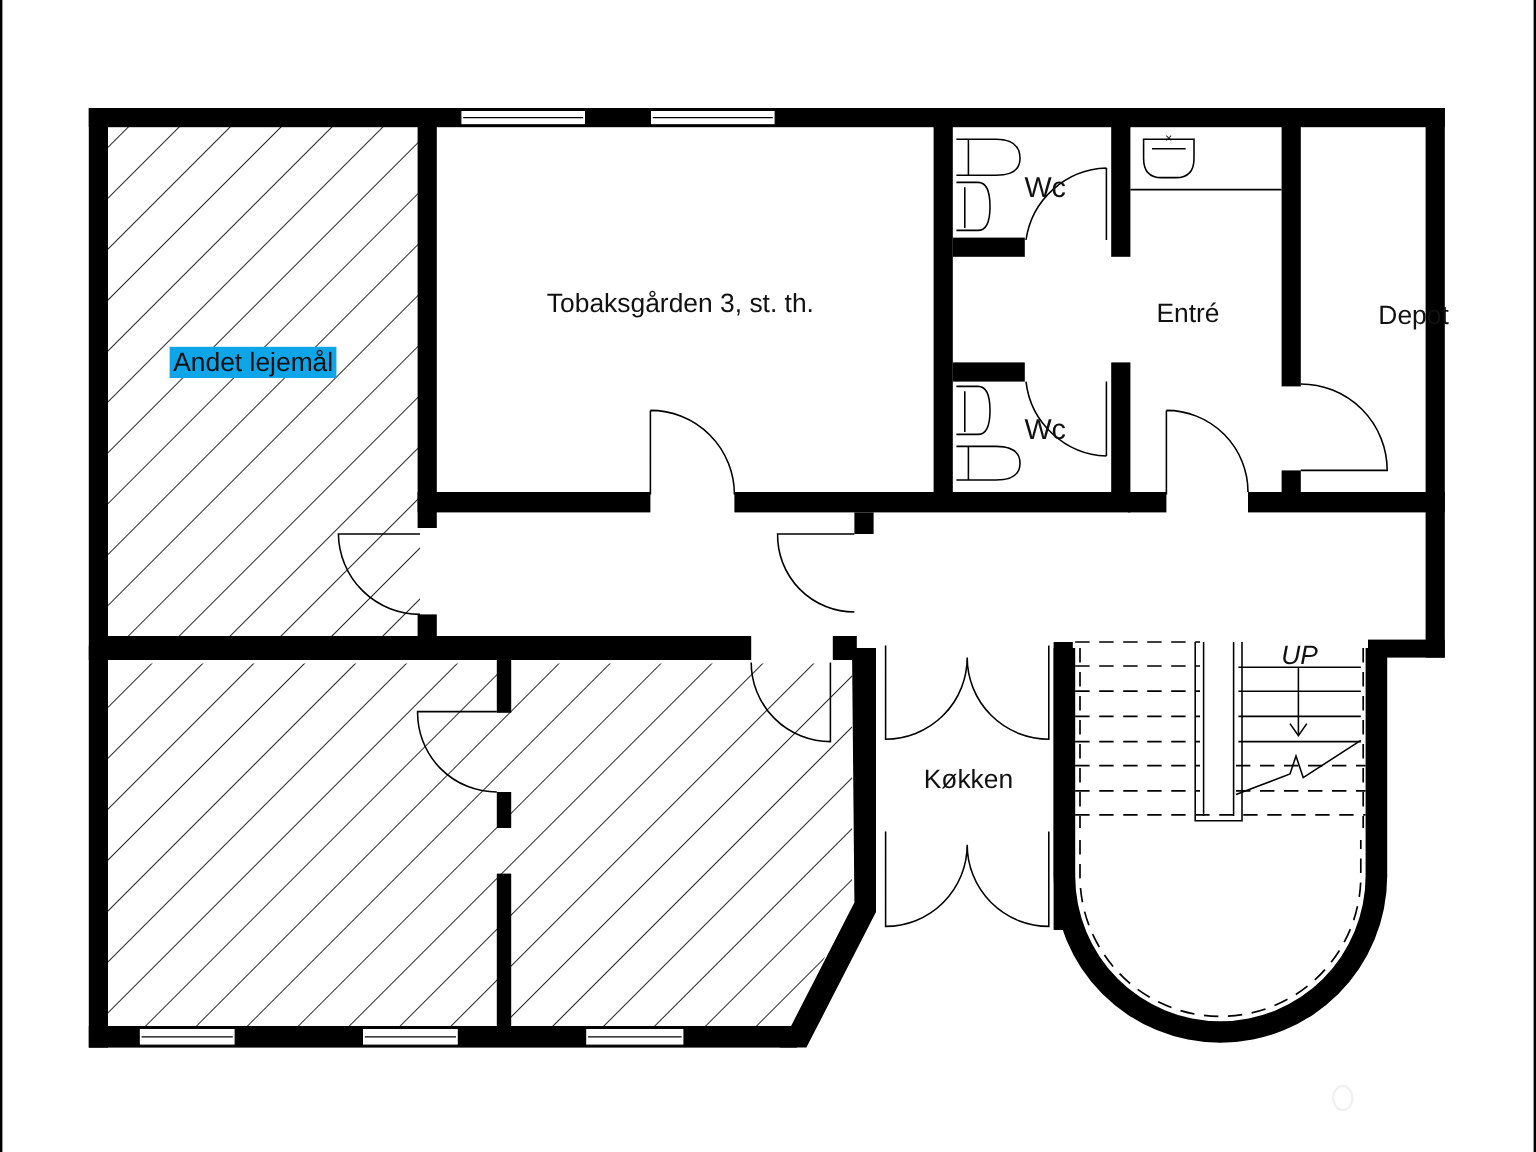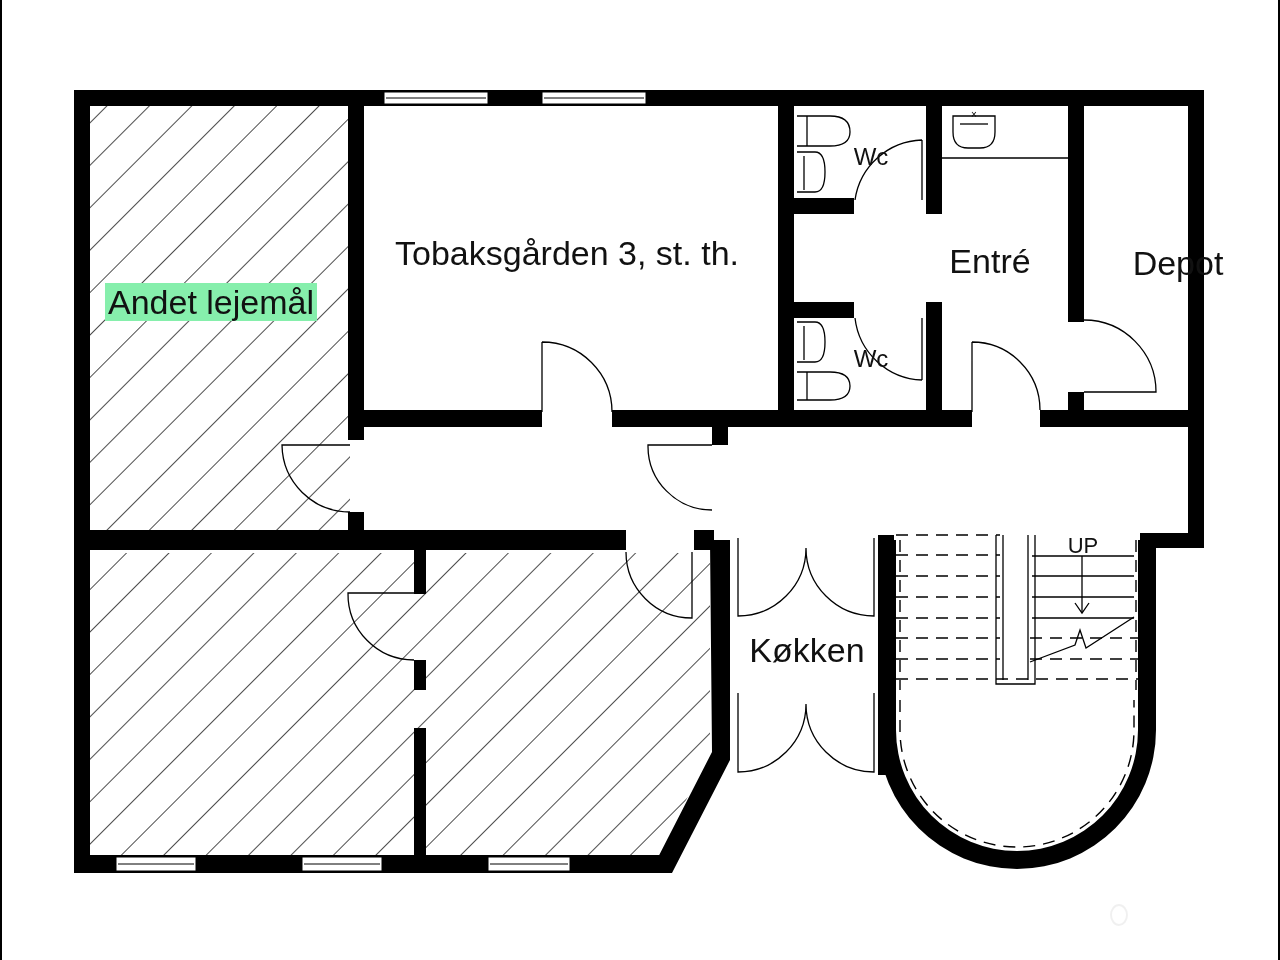--- a/index.html
+++ b/index.html
@@ -5,22 +5,22 @@
   html, body { margin: 0; padding: 0; background: #ffffff; }
   body { width: 1280px; height: 960px; overflow: hidden; position: relative; font-family: "Liberation Sans", sans-serif; }
   .frame { position: absolute; left: 0; top: 0; width: 1280px; height: 960px; background: #ffffff; }
   .edge-right { position: absolute; right: 0; top: 0; width: 2px; height: 960px; background: #000; }
   .edge-left { position: absolute; left: 0; top: 0; width: 2px; height: 960px; background: #000; }
   svg { position: absolute; left: 0; top: 0; }
   .wall { fill: #000; }
   .thin { fill: none; stroke: #000; stroke-width: 1.3; }
   .dash { fill: none; stroke: #000; stroke-width: 1.4; stroke-dasharray: 12 8; }
   .hatch-bg { fill: url(#hatch); }
-  .label { position: absolute; font-size: 34px; color: #111; white-space: nowrap; transform: translate(-50%, -50%); line-height: 1; }
-  .label.bg { background: #86efac; padding: 2px 3px; }
+  .label { position: absolute; font-size: 22px; color: #111; white-space: nowrap; transform: translate(-50%, -50%); line-height: 1; }
+  .label.bg { background: #0ea5e9; padding: 2px 3px; }
   .up-label { position: absolute; font-size: 22px; color: #111; transform: translate(-50%, -50%); }
   .watermark { position: absolute; left: 1110px; top: 900px; width: 170px; height: 30px; opacity: 0.06; display:flex; align-items:center; gap:6px; font-size:12px; color:#000; }
   .wm-pin { width: 14px; height: 18px; border: 2px solid #000; border-radius: 50% 50% 50% 50%; }
 </style>
 </head>
 <body>
 
 <div class="frame">
   <div class="edge-left"></div>
   <div class="edge-right"></div>
@@ -169,18 +169,18 @@
     </g>
   </svg>
 
   <div class="label bg" style="left:211px; top:302px;">Andet lejemål</div>
   <div class="label" style="left:567px; top:253px;">Tobaksgården 3, st. th.</div>
   <div class="label" style="left:871px; top:157px; font-size:24px;">Wc</div>
   <div class="label" style="left:871px; top:359px; font-size:24px;">Wc</div>
   <div class="label" style="left:990px; top:261px;">Entré</div>
   <div class="label" style="left:1178px; top:263px;">Depot</div>
   <div class="label" style="left:807px; top:650px;">Køkken</div>
-  <div class="up-label" style="left:1083px; top:546px;">UP</div>
+  <div class="up-label" style="left:1083px; top:546px;font-style:italic;">UP</div>
 
   <div class="watermark">
     <div class="wm-pin"></div>
   </div>
 </div>
 
 </body></html>

